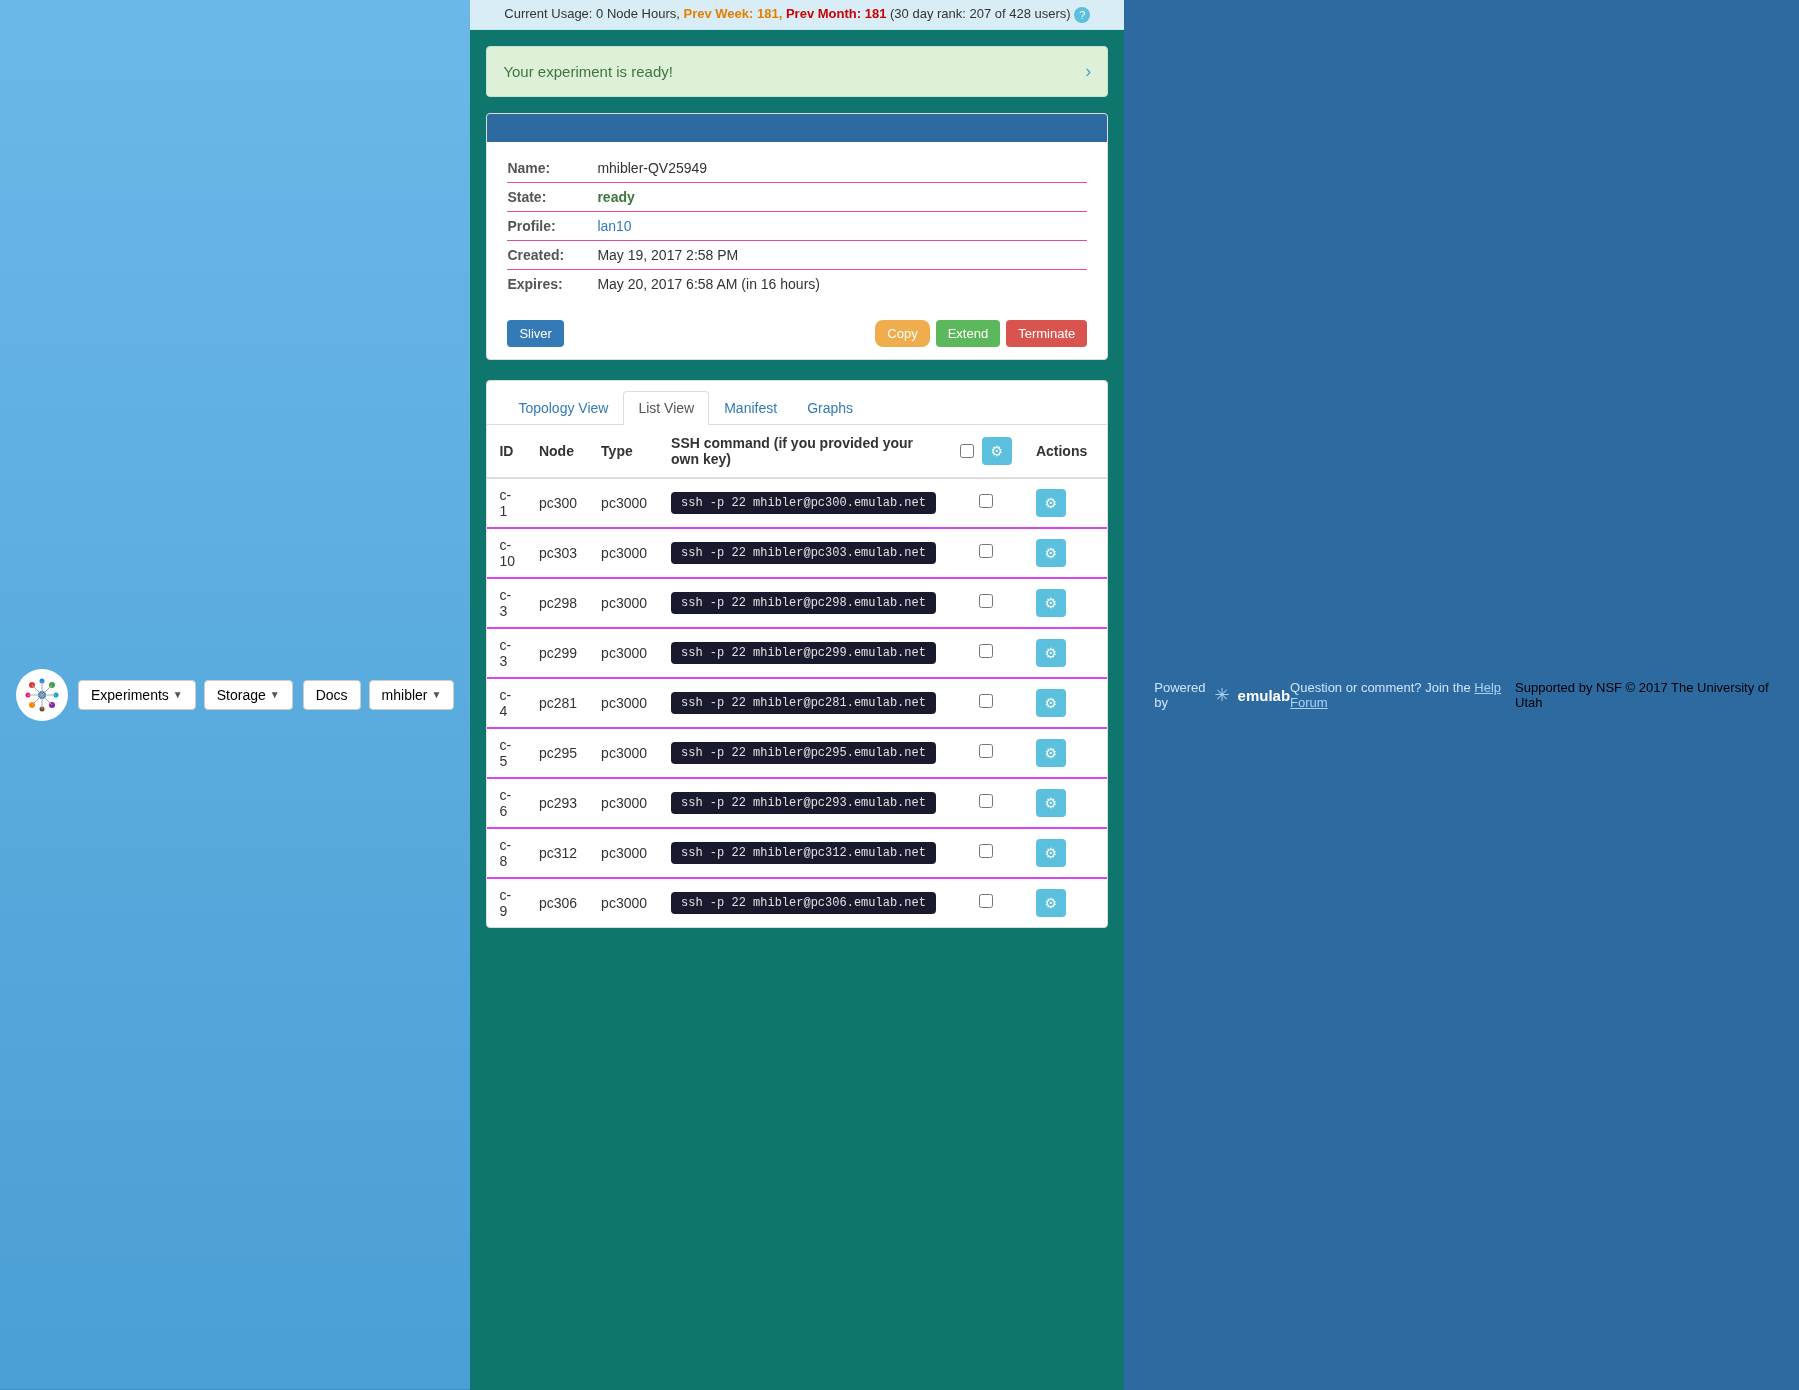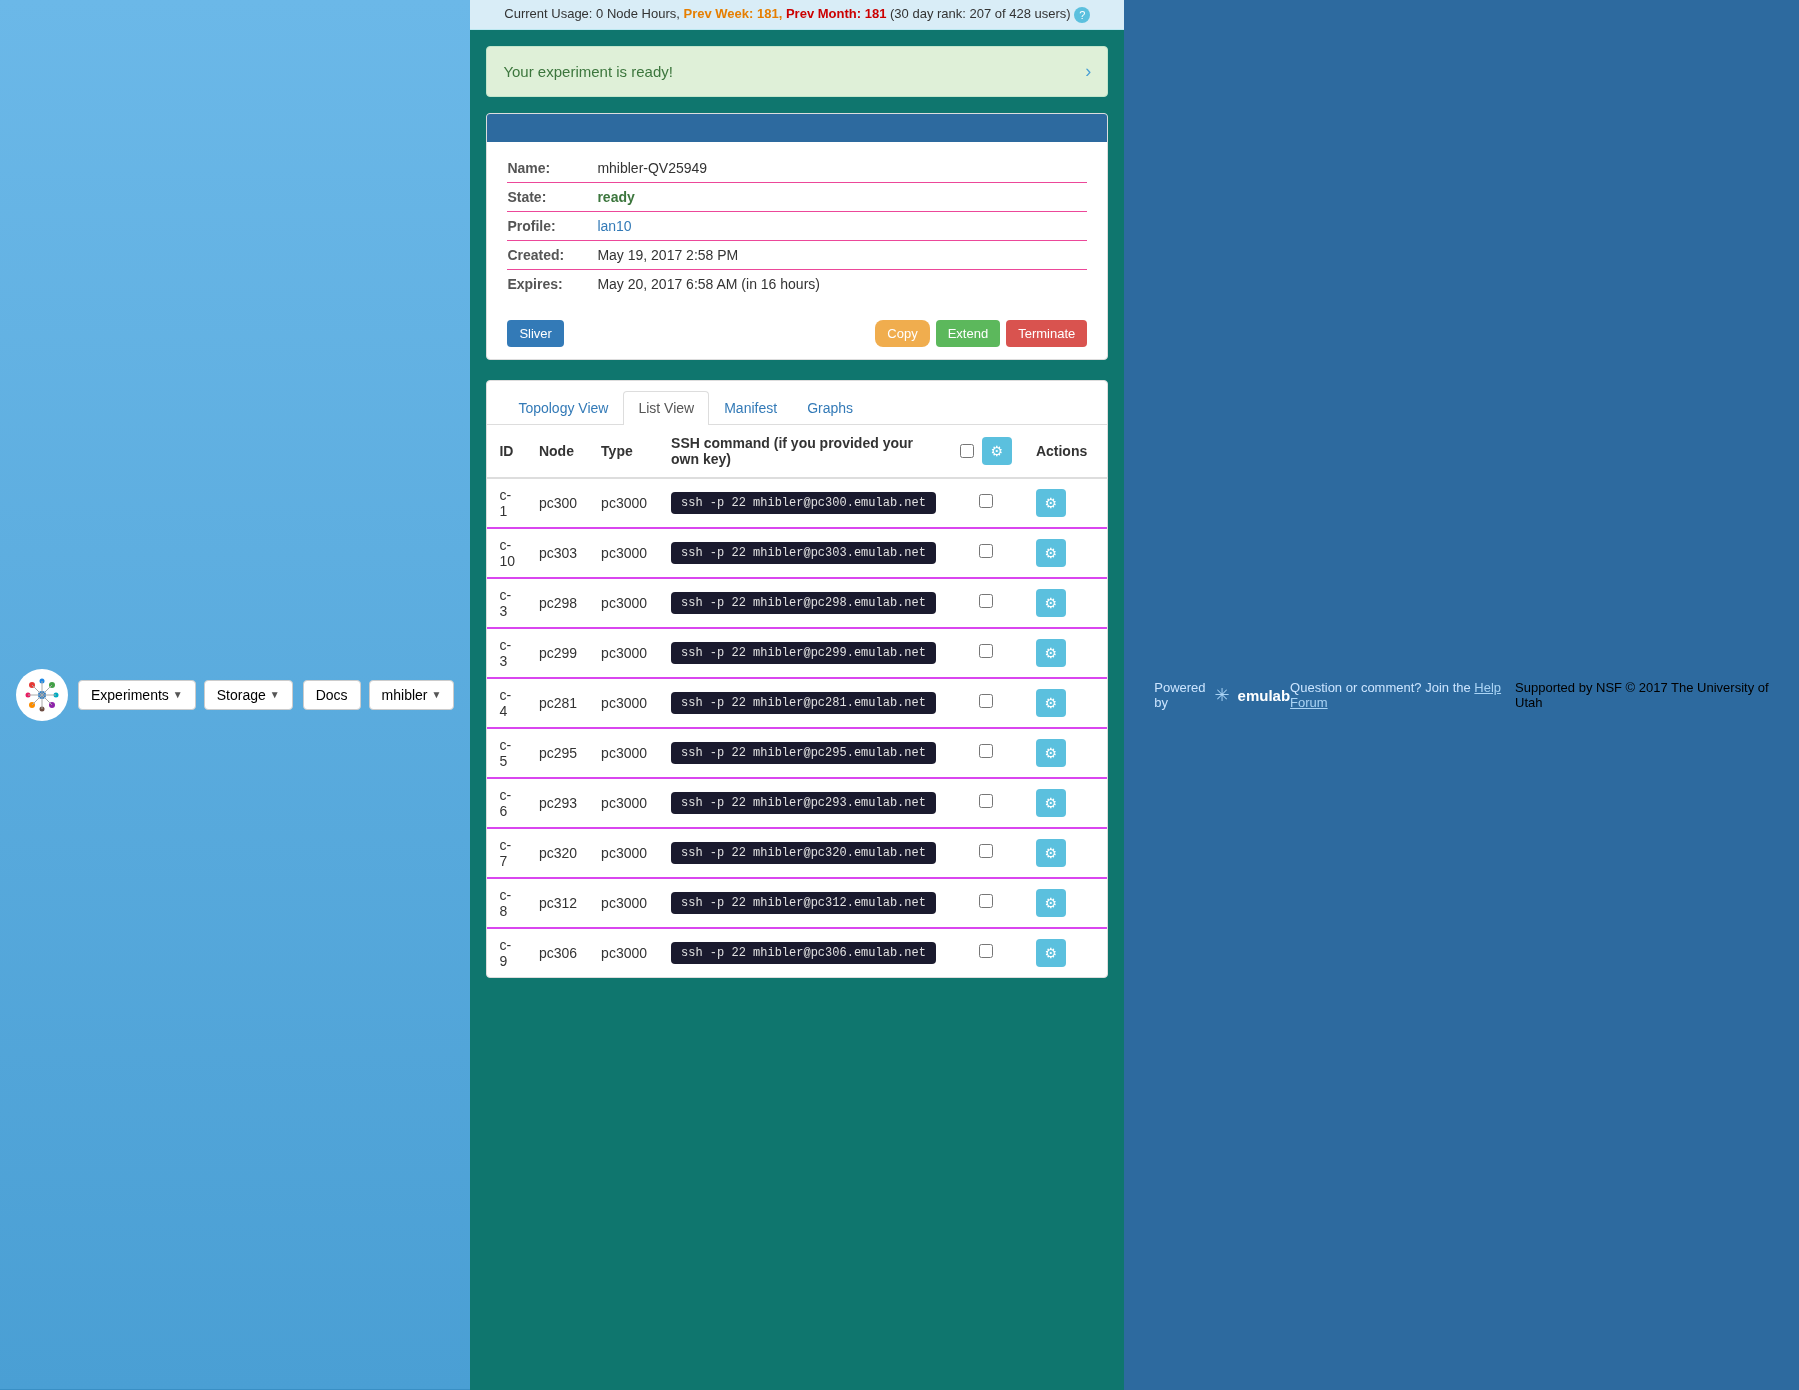--- a/index.html
+++ b/index.html
@@ -540,34 +540,20 @@
         <span class="ssh-badge">ssh -p 22 mhibler@pc293.emulab.net</span>
       </td>
       <td class="checkbox-cell">
         <input type="checkbox" style="">
       </td>
       <td style="text-align:right; padding-right:12px;">
         <button class="gear-btn">⚙</button>
       </td>
     </tr>
               <tr>
-      <td>c-7</td>
-      <td>pc320</td>
-      <td>pc3000</td>
-      <td class="ssh-command-col">
-        <span class="ssh-badge">ssh -p 22 mhibler@pc320.emulab.net</span>
-      </td>
-      <td class="checkbox-cell">
-        <input type="checkbox" style="">
-      </td>
-      <td style="text-align:right; padding-right:12px;">
-        <button class="gear-btn">⚙</button>
-      </td>
-    </tr>
-              <tr>
       <td>c-8</td>
       <td>pc312</td>
       <td>pc3000</td>
       <td class="ssh-command-col">
         <span class="ssh-badge">ssh -p 22 mhibler@pc312.emulab.net</span>
       </td>
       <td class="checkbox-cell">
         <input type="checkbox" style="">
       </td>
       <td style="text-align:right; padding-right:12px;">

